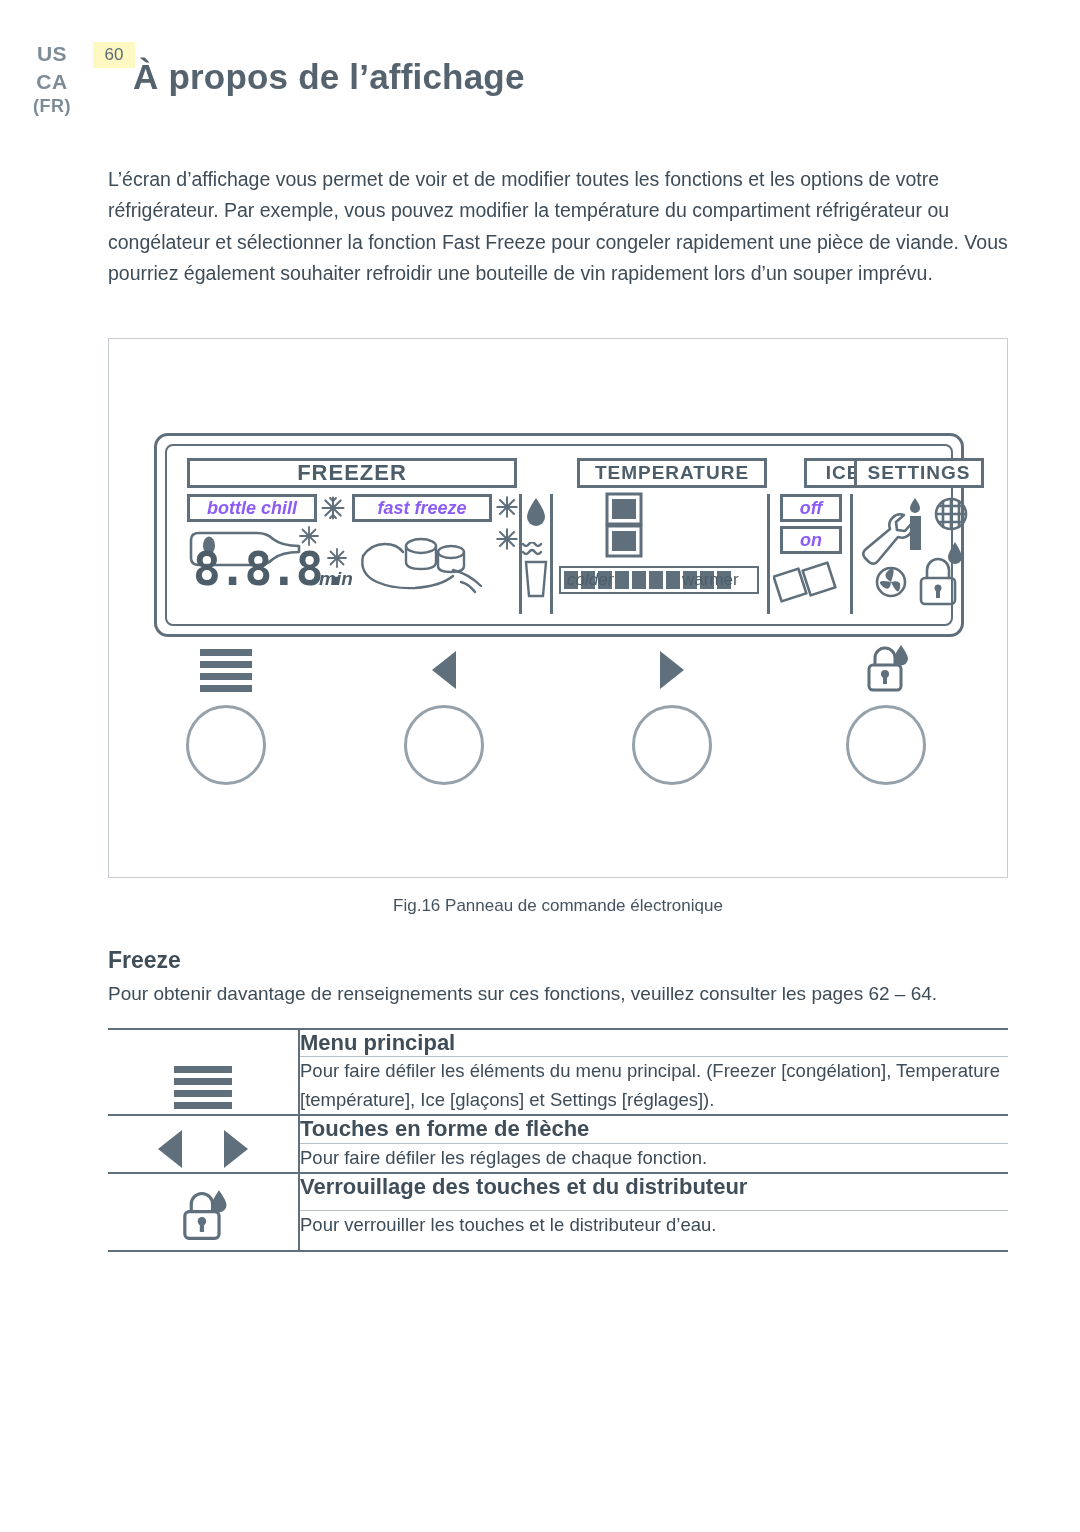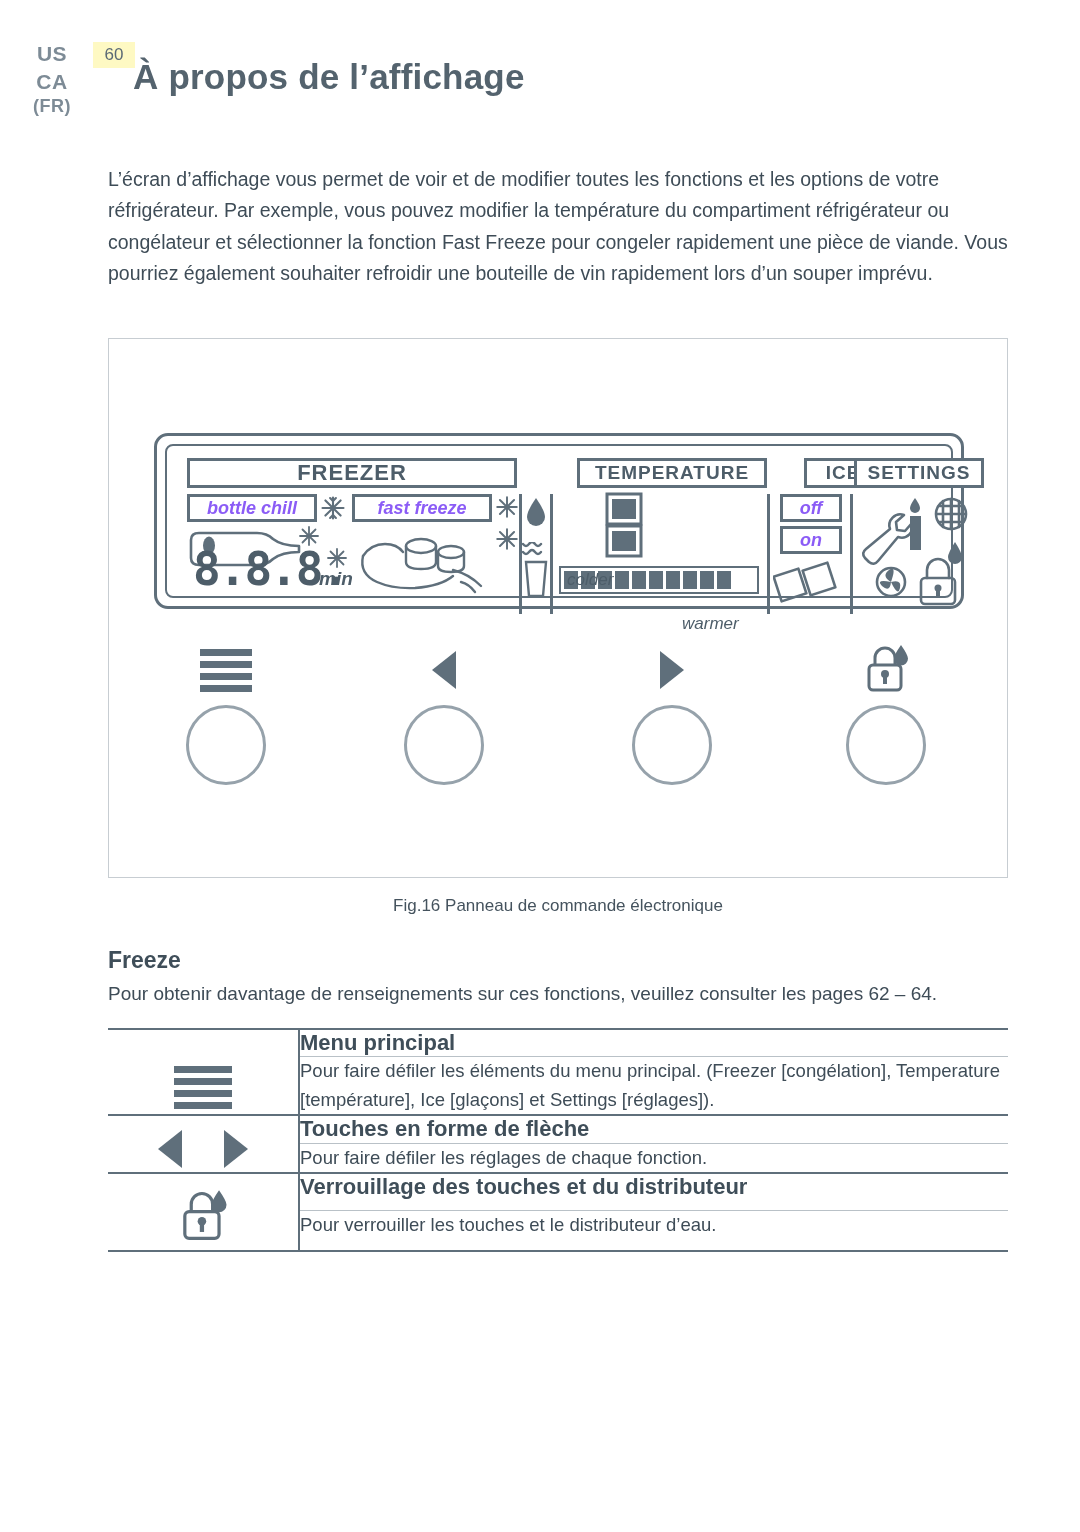--- a/index.html
+++ b/index.html
@@ -81,21 +81,21 @@
     height: 540px;
     border: 1px solid #c7cdd2;
     box-sizing: border-box;
   }
 
   .panel {
     position: absolute;
     left: 45px;
     top: 94px;
     width: 810px;
-    height: 176px;
+    height: 204px;
     border: 3px solid #5f6f7b;
     border-radius: 14px;
     box-sizing: border-box;
   }
   .panel-inner {
     position: absolute;
     left: 8px;
     top: 8px;
     right: 8px;
     bottom: 8px;
@@ -172,23 +172,21 @@
     top: 124px;
     font-size: 17px;
     font-style: italic;
     color: #4d5d69;
   }
   .warmer-label {
     position: absolute;
     left: 515px;
     top: 124px;
     font-size: 17px;
-    font-style: italic;
     color: #4d5d69;
-    margin-top: 44px;
   }
 
   
   .btn-row {
     position: absolute;
     left: 45px;
     top: 310px;
     width: 810px;
     height: 150px;
   }

